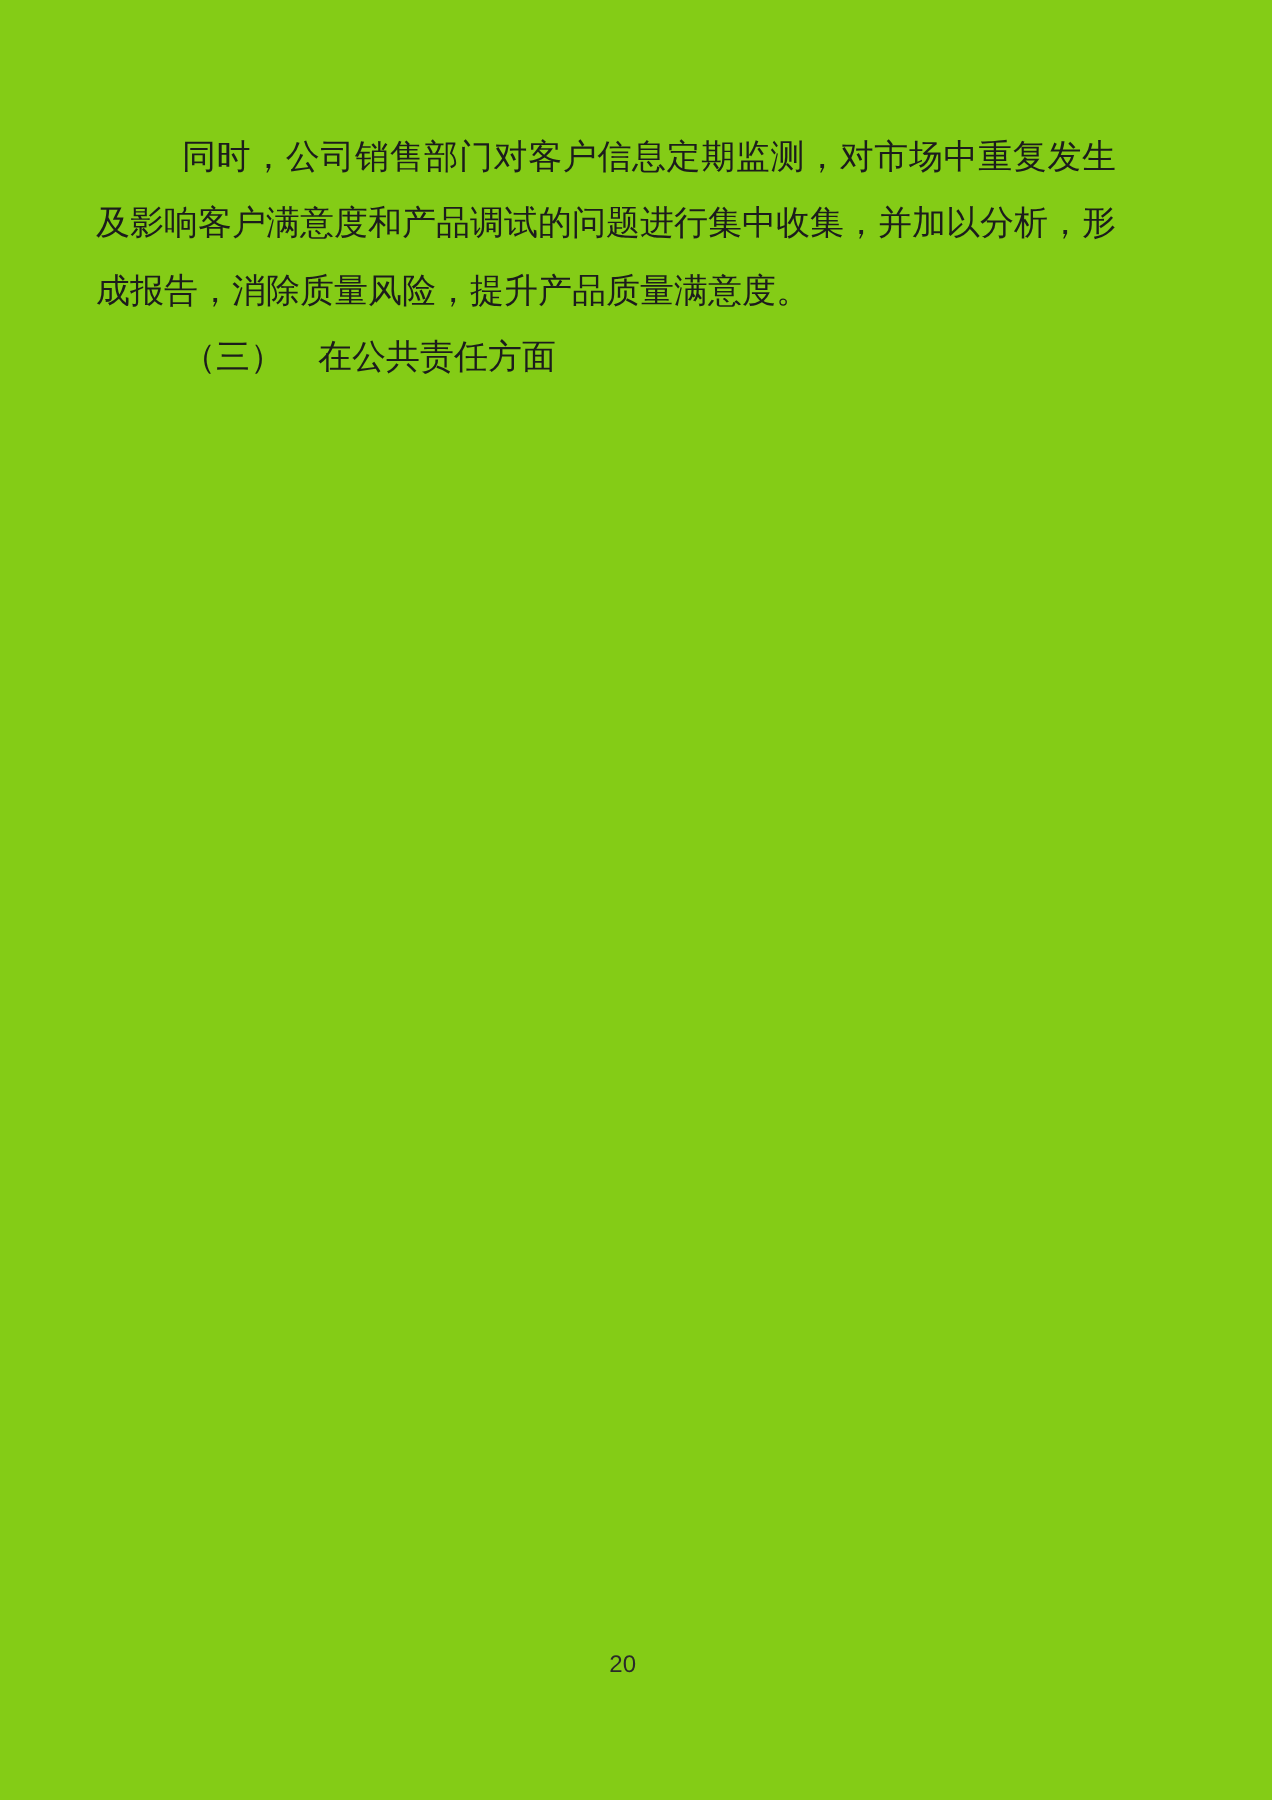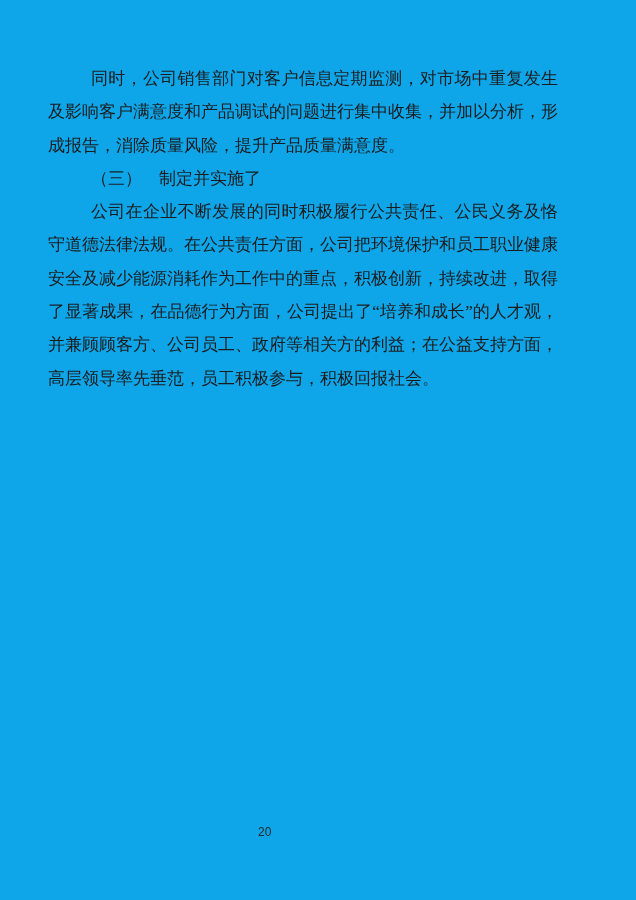--- a/index.html
+++ b/index.html
@@ -4,21 +4,21 @@
 <style>
   html, body {
     margin: 0;
     padding: 0;
     background: #ffffff;
   }
   .page {
     position: relative;
     width: 636px;
     height: 900px;
-    background: #0ea5e9;
+    background: #84cc16;
     overflow: hidden;
     font-family: "Liberation Serif", "DejaVu Serif", serif;
   }
   .doc-body {
     position: absolute;
     left: 48px;
     top: 62px;
     width: 510px;
     color: #1c1c1c;
     font-size: 17px;
@@ -30,30 +30,29 @@
     margin: 0;
     padding: 0;
     text-indent: 43px;
     word-break: break-all;
   }
   .page-number {
     position: absolute;
     top: 825px;
     left: 258px;
     width: 60px;
-    text-align: left;
+    text-align: right;
     font-size: 12px;
     line-height: 14px;
     color: #2a2a2a;
     font-family: "Liberation Sans", "DejaVu Sans", sans-serif;
   }
 </style>
 </head>
 <body>
 
 <div class="page">
   <div class="doc-body" id="doc-body">
       <p class="block paragraph">同时，公司销售部门对客户信息定期监测，对市场中重复发生及影响客户满意度和产品调试的问题进行集中收集，并加以分析，形成报告，消除质量风险，提升产品质量满意度。</p>
-      <p class="block heading">（三）　制定并实施了</p>
-      <p class="block paragraph">公司在企业不断发展的同时积极履行公共责任、公民义务及恪守道德法律法规。在公共责任方面，公司把环境保护和员工职业健康安全及减少能源消耗作为工作中的重点，积极创新，持续改进，取得了显著成果，在品德行为方面，公司提出了“培养和成长”的人才观，并兼顾顾客方、公司员工、政府等相关方的利益；在公益支持方面，高层领导率先垂范，员工积极参与，积极回报社会。</p>
+      <p class="block heading">（三）　在公共责任方面</p>
     </div>
   <div class="page-number">20</div>
 </div>
 
 </body></html>

